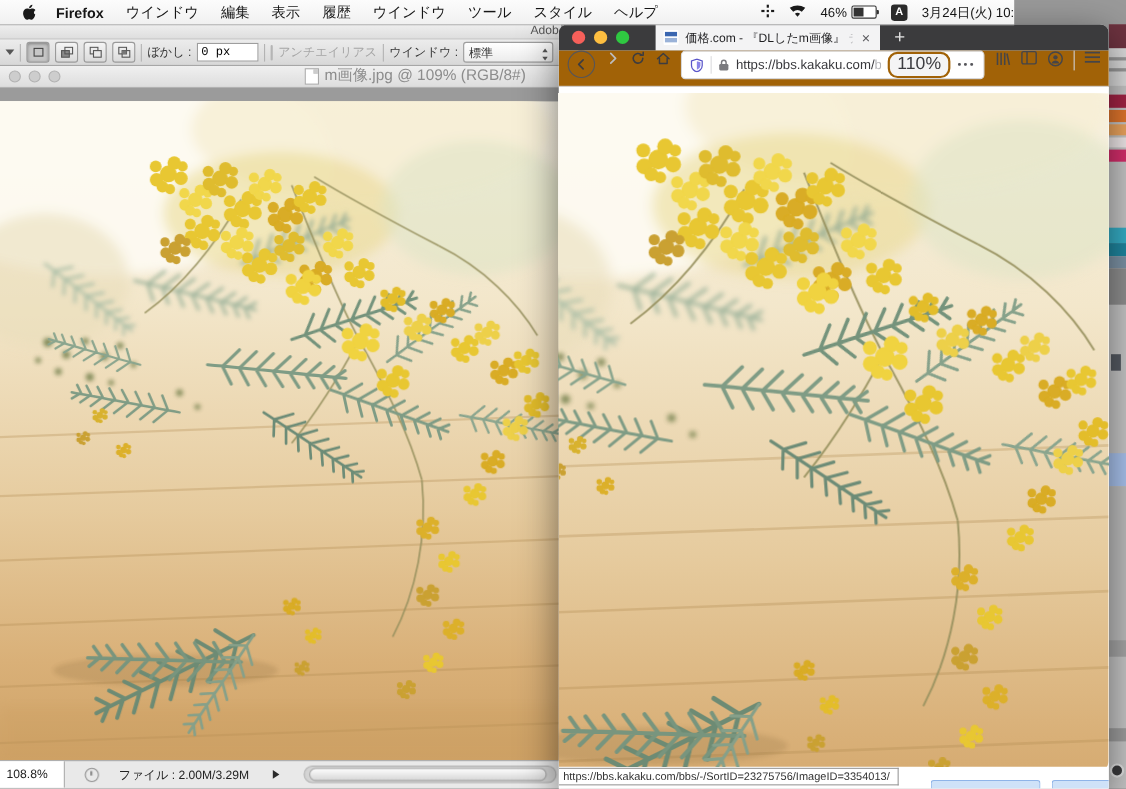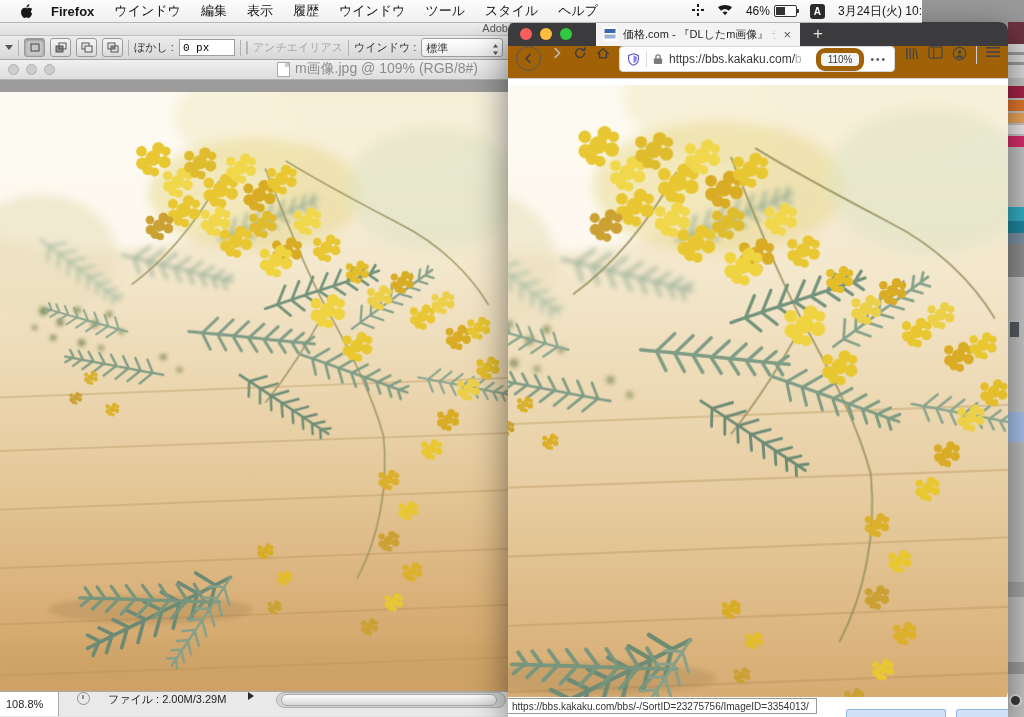--- a/index.html
+++ b/index.html
@@ -44,21 +44,21 @@
   .ps-doctitle{height:19px;background:linear-gradient(#f0f0f0,#dddddd);border-bottom:1px solid #b2b2b2;
     position:relative;display:flex;align-items:flex-start;font-size:14px;color:#8c8c8c;}
   .traffic-gray{position:absolute;left:8px;top:4px;display:flex;gap:7px;}
   .tg{width:11px;height:11px;border-radius:50%;background:#cdcdcd;border:1px solid #b2b2b2;box-sizing:border-box;}
   .doc-title-wrap{margin-left:auto;display:flex;align-items:center;gap:5px;padding-right:32px;}
   .file-ico{width:11px;height:13px;background:#fff;border:1px solid #aaa;position:relative;}
   .file-ico:after{content:"";position:absolute;right:0;top:0;border-style:solid;border-width:0 4px 4px 0;border-color:transparent #ccc #ccc transparent;}
   .ps-paste{height:12px;background:#9b9b9b;}
   .ps-canvas{height:599px;position:relative;overflow:hidden;background:#9b9b9b;}
   .ps-canvas svg{display:block;}
-  .ps-status{height:24px;background:#e9e9e9;border-top:1px solid #ababab;display:flex;align-items:flex-start;
+  .ps-status{height:24px;background:#e9e9e9;border-top:1px solid #ababab;display:flex;align-items:center;
     font-size:11px;color:#222;gap:18px;}
   .zoom-field{width:52px;align-self:stretch;background:#fff;border-right:1px solid #ababab;
     display:flex;align-items:center;padding-left:6px;}
   .clock-ico{width:11px;height:11px;border-radius:50%;border:1.5px solid #8f8f8f;position:relative;}
   .clock-ico:after{content:"";position:absolute;left:4px;top:2px;width:1.5px;height:4px;background:#8f8f8f;}
   .tri-right{width:0;height:0;border-top:4px solid transparent;border-bottom:4px solid transparent;border-left:6px solid #2a2a2a;margin:0 4px;}
   .hscroll{flex:1;height:14px;margin-right:4px;background:#d4d4d4;border:1px solid #b0b0b0;border-radius:8px;position:relative;}
   .hthumb{position:absolute;left:4px;top:1px;bottom:1px;width:94%;background:linear-gradient(#fdfdfd,#d8d8d8);border:1px solid #a8a8a8;border-radius:7px;}
 
   
@@ -75,21 +75,21 @@
   .newtab{color:#e2e2e2;font-size:17px;font-weight:300;display:flex;align-items:center;padding:0 13px;}
   .ff-nav{height:32px;background:#a16207;border-bottom:1px solid #d2d2d4;display:flex;align-items:flex-start;
     padding:0 8px;gap:9px;flex:0 0 32px;}
   .nav-back{width:25px;height:25px;border:1.5px solid #55555a;border-radius:50%;display:flex;align-items:center;justify-content:center;box-sizing:border-box;}
   .nav-ico{display:flex;align-items:center;justify-content:center;}
   .urlbar{flex:1;height:24px;background:#fff;border:1px solid #d7d7d9;border-radius:4px;display:flex;
     align-items:center;padding:0 7px;gap:6px;font-size:12px;color:#38383c;min-width:0;}
   .url-sep{width:1px;height:16px;background:#dcdcde;}
   .url-text{overflow:hidden;white-space:nowrap;flex:1;min-width:0;}
   .url-tail{color:#b4b4b8;}
-  .pill{font-size:10px;border:5px solid #a16207;border-radius:9px;padding:1px 7px;color:#3c3c40;background:#f4f4f5;white-space:nowrap;}
+  .pill{font-size:16px;border:2px solid #a16207;border-radius:9px;padding:1px 7px;color:#3c3c40;background:#f4f4f5;white-space:nowrap;}
   .dots{font-size:10px;letter-spacing:2px;color:#55555a;white-space:nowrap;}
   .nav-right-sep{width:1px;height:18px;background:#d0d0d3;}
   .ff-content{flex:1;position:relative;background:#fff;overflow:hidden;}
   .imgcard{position:absolute;left:0;top:6px;width:500px;height:618px;background:#fff;border-radius:0 0 12px 0;overflow:hidden;}
   .ff-statusurl{position:absolute;left:0;bottom:3px;height:14px;background:#fff;border:1px solid #9a9a9a;border-left:none;
     font-size:10px;color:#333;display:flex;align-items:center;padding:0 7px 0 4px;white-space:nowrap;}
   .btn-blue{position:absolute;bottom:0;height:7px;background:#cfe2f8;border:1px solid #8fb4e8;border-bottom:none;border-radius:3px 3px 0 0;}
 
   
   .strip{position:absolute;left:1008px;top:22px;width:16px;height:695px;background:#c6c6c6;z-index:5;}

